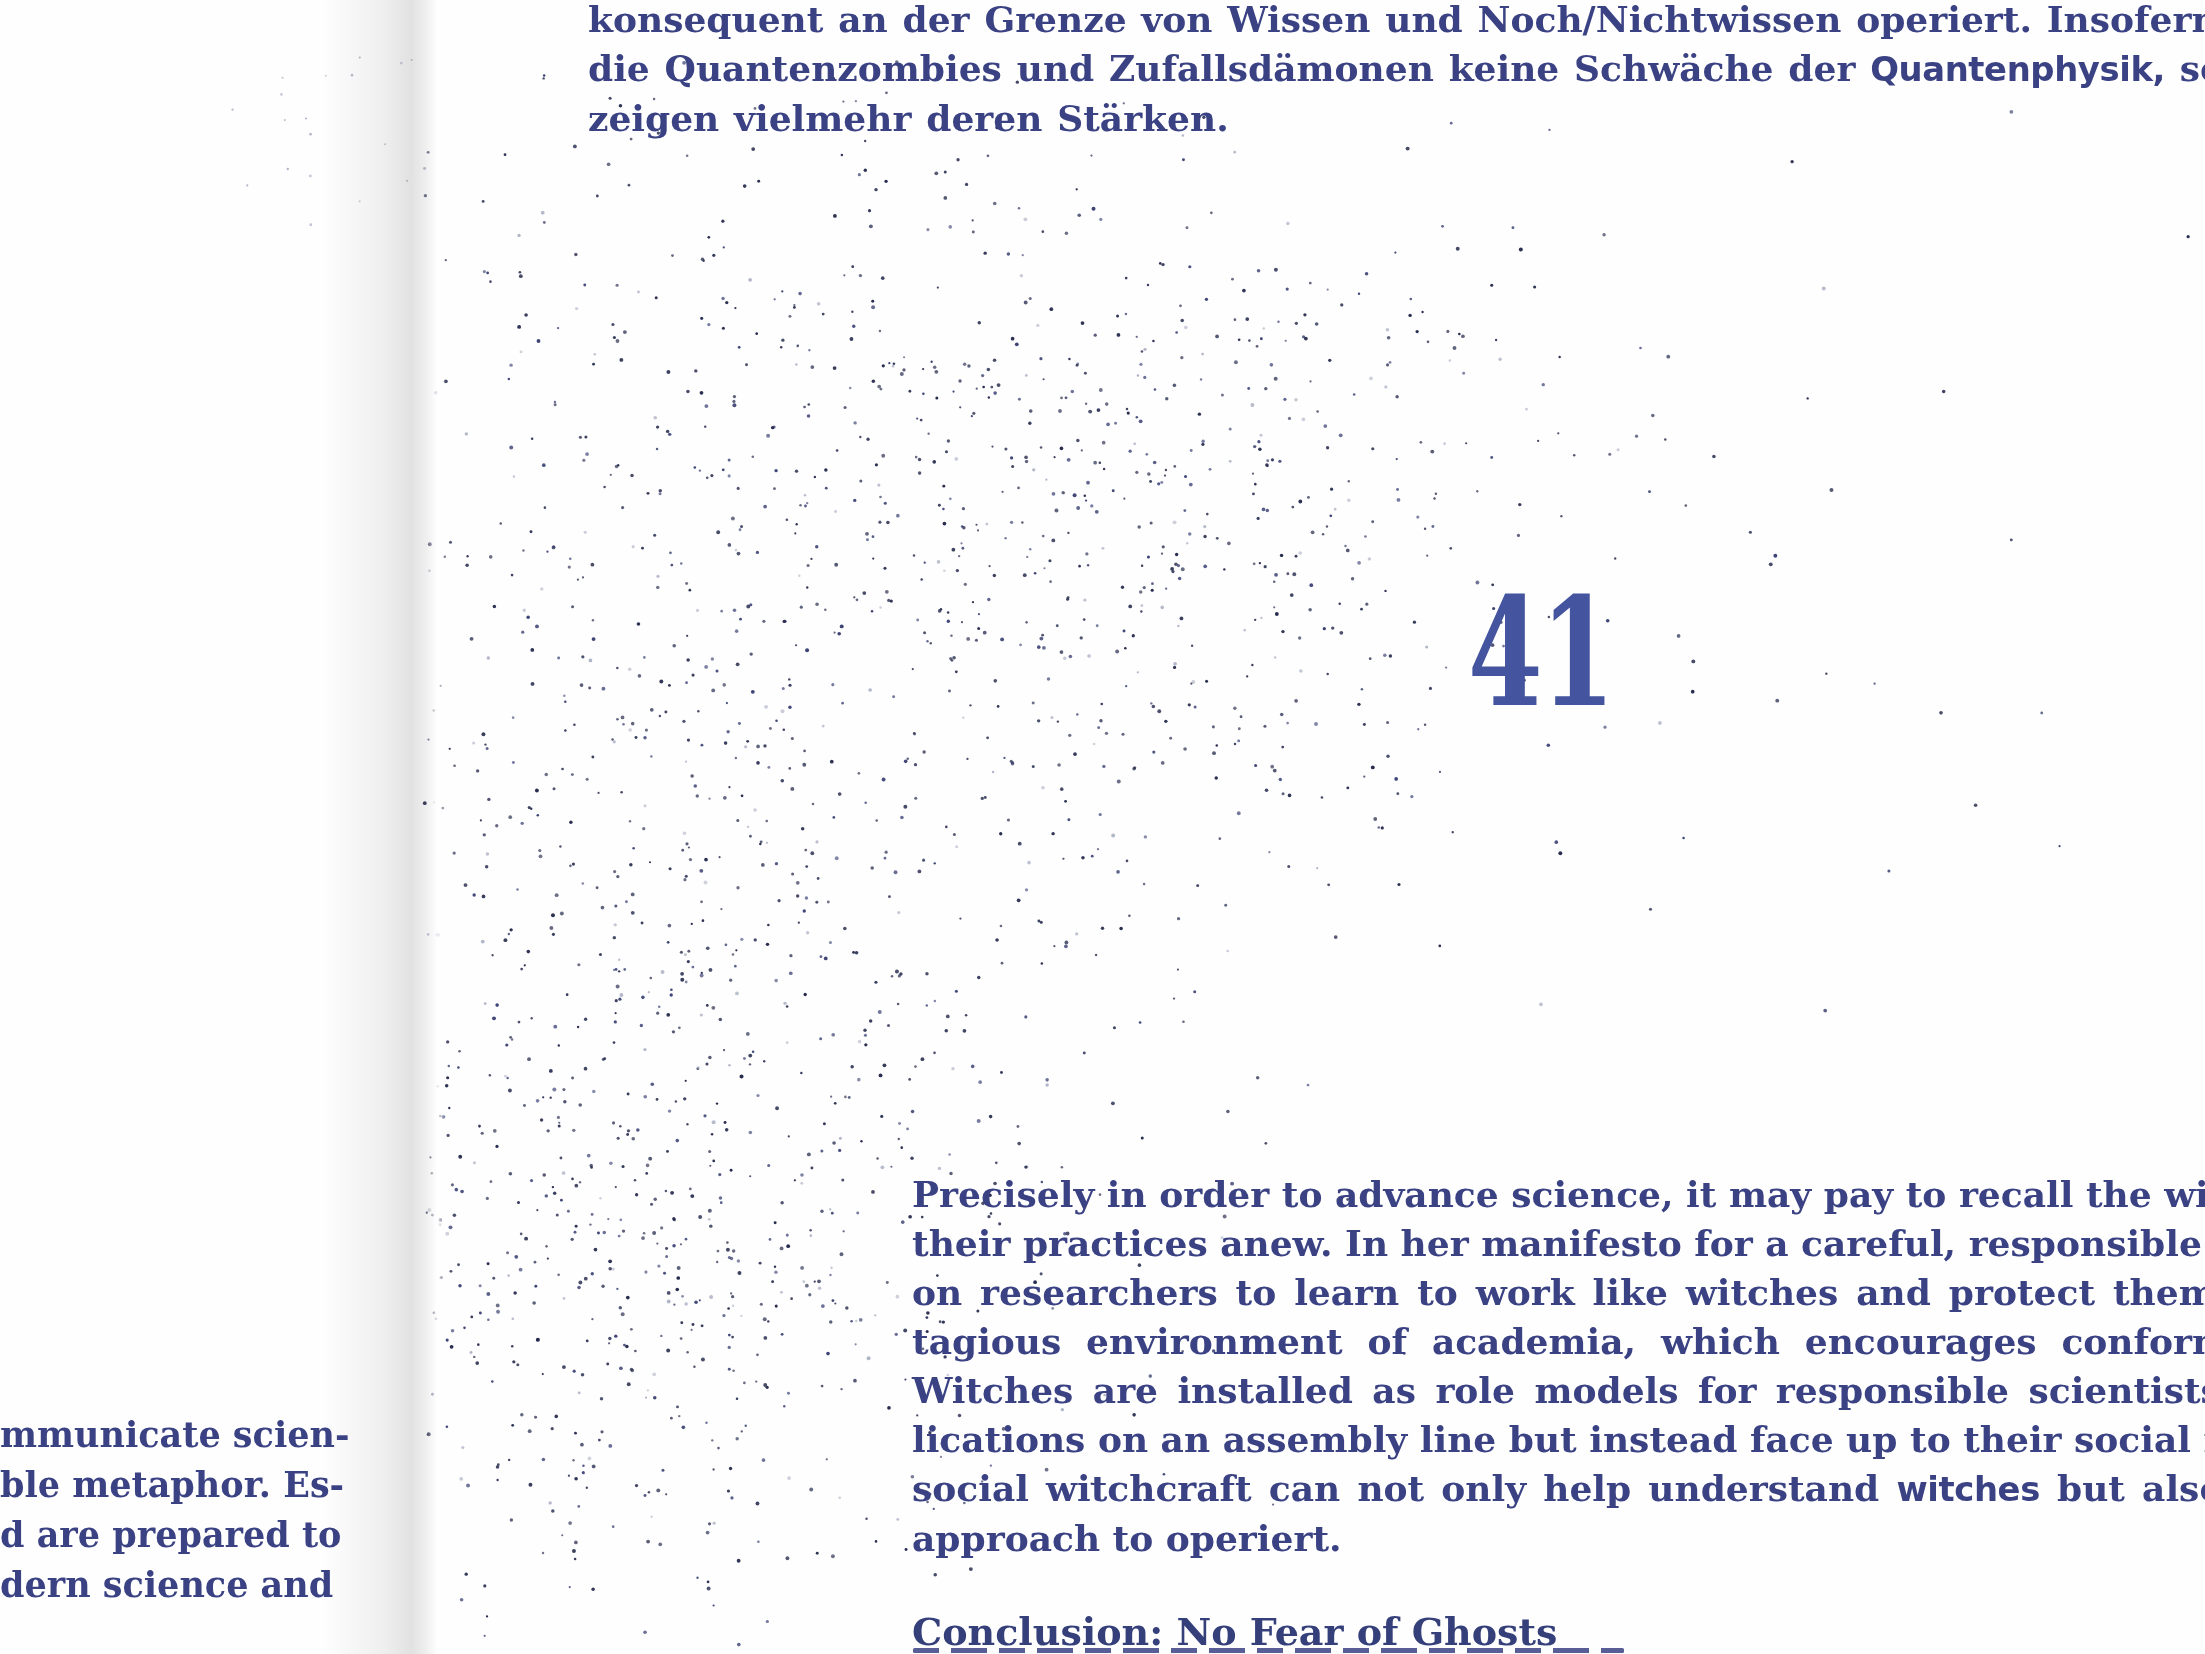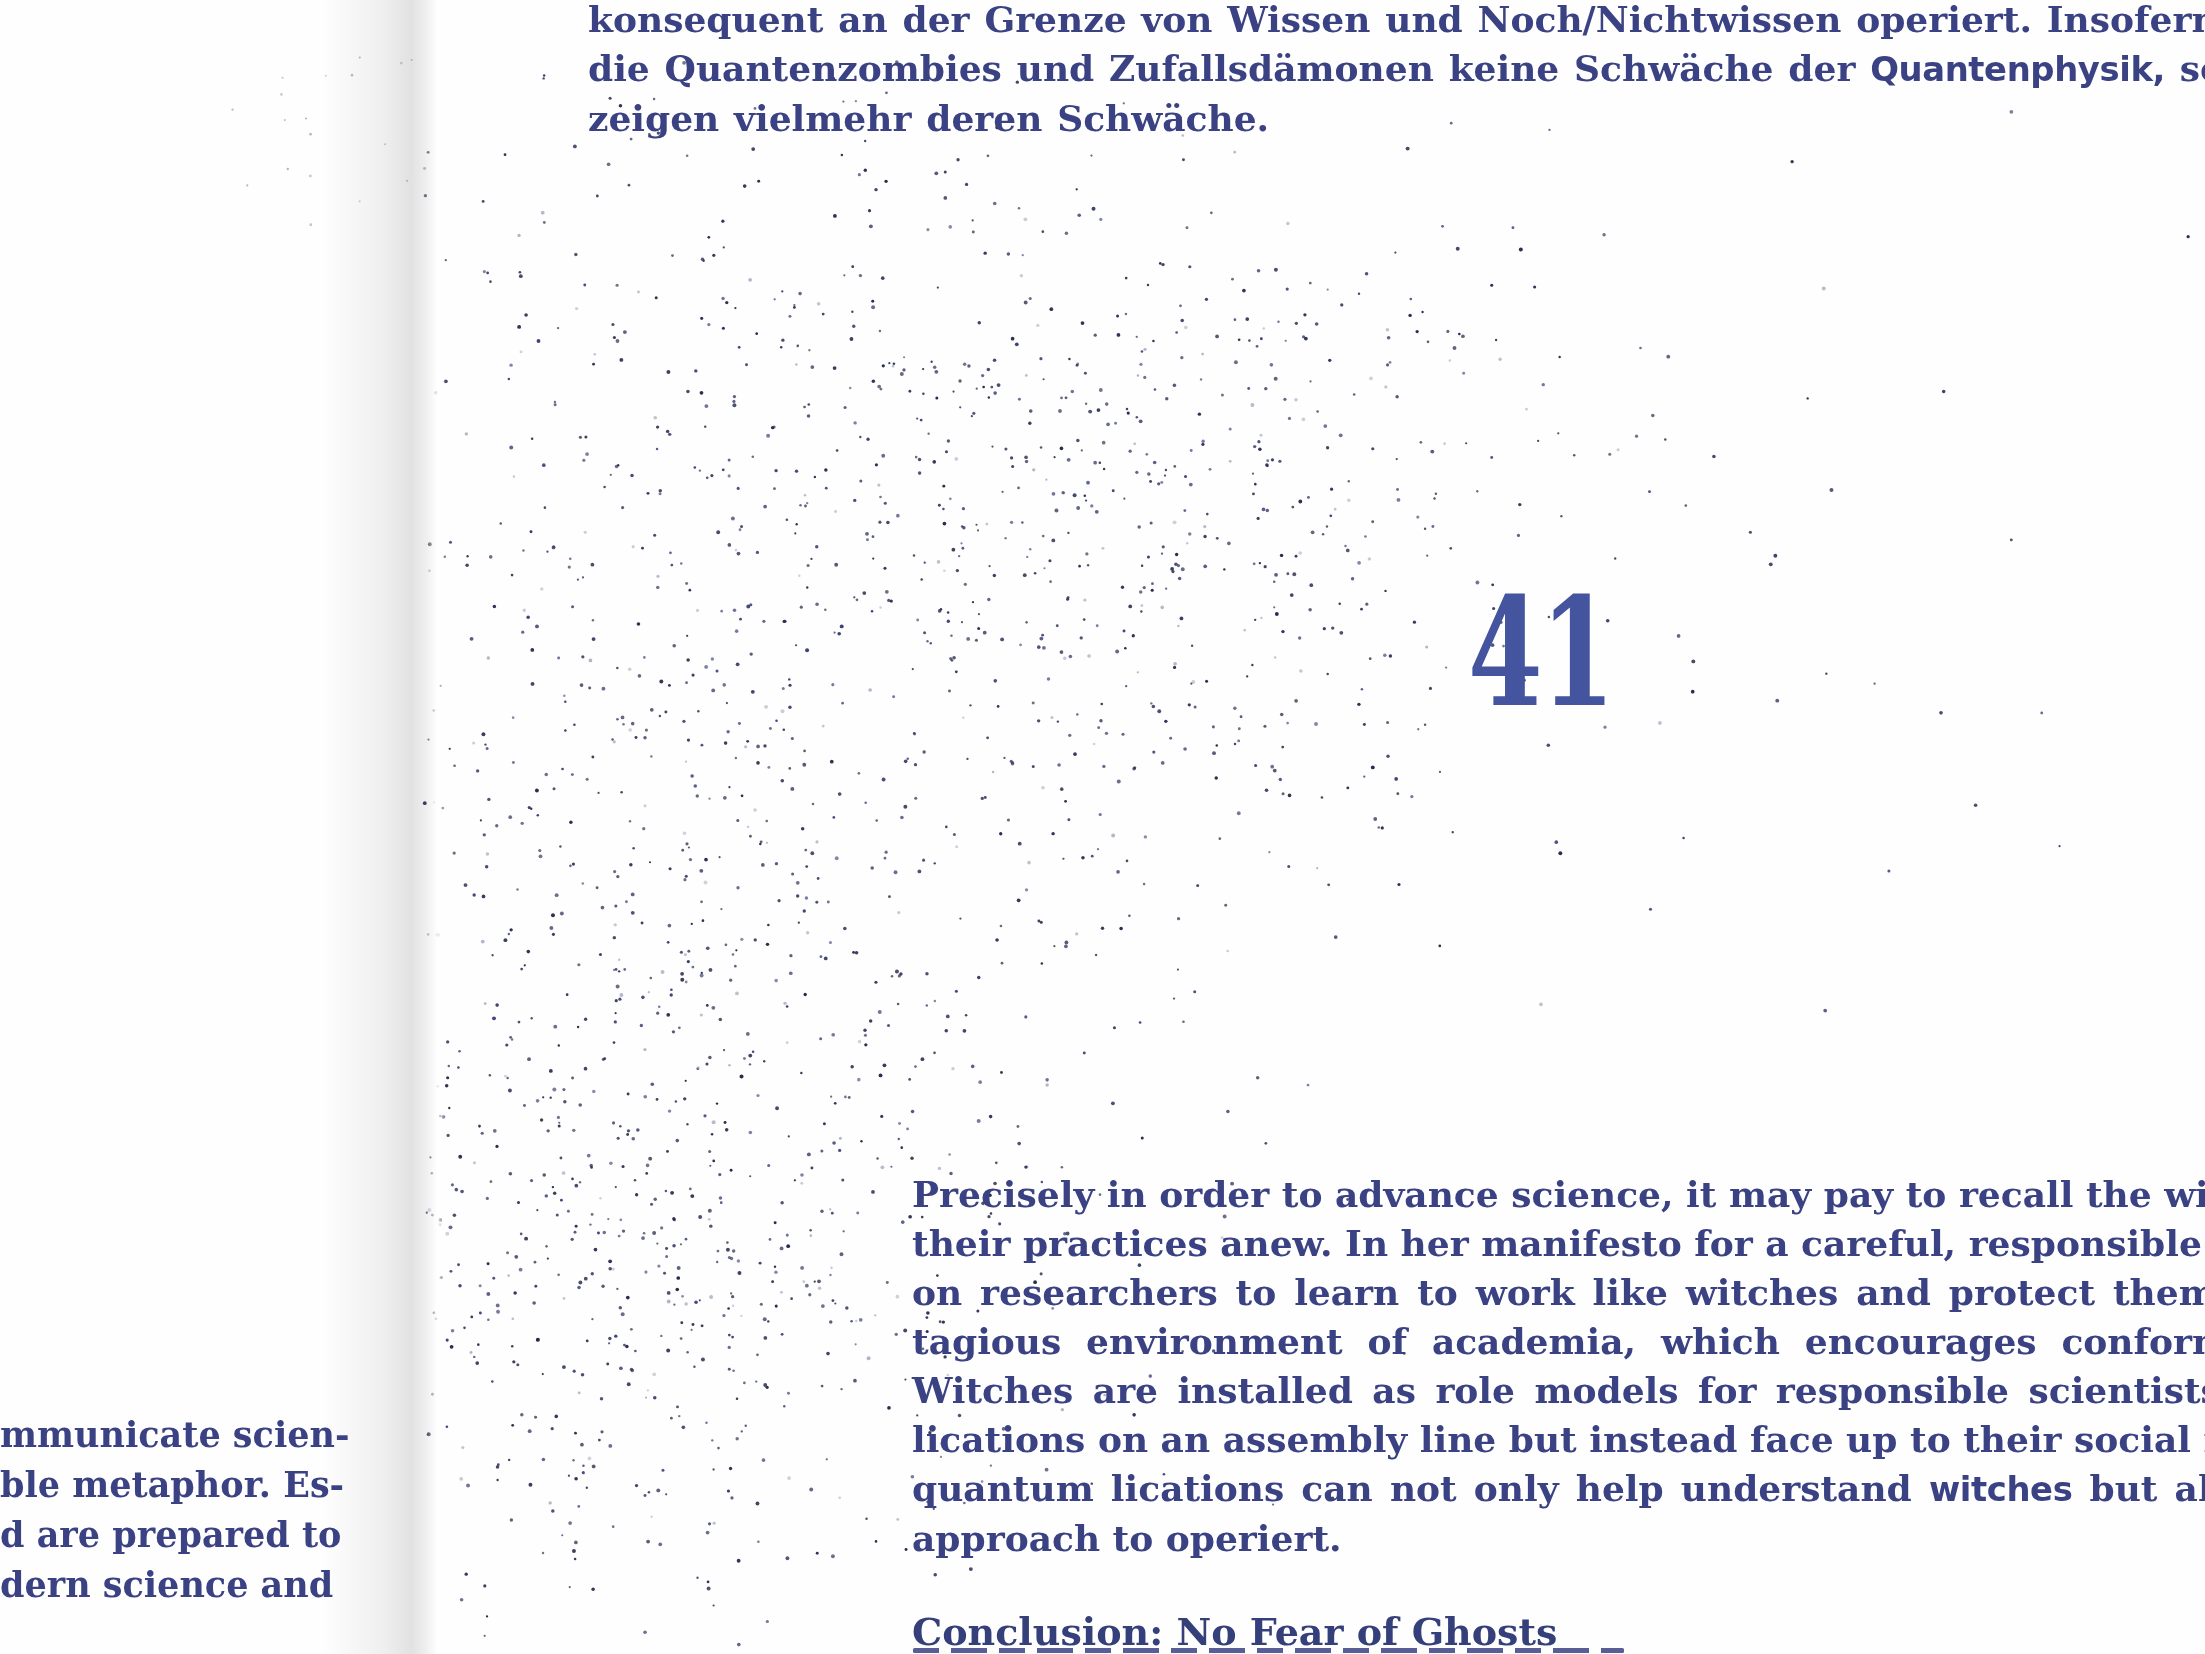--- a/index.html
+++ b/index.html
@@ -1984,33 +1984,33 @@
       <circle cx="368.9" cy="101.0" r="1.39" fill="#9ba1b8" fill-opacity="0.59"></circle>
       <circle cx="425.5" cy="98.6" r="1.29" fill="#9ba1b8" fill-opacity="0.52"></circle>
       <circle cx="405.5" cy="174.7" r="1.84" fill="#9ba1b8" fill-opacity="0.72"></circle>
     </svg>
 
   <div class="gutter"></div>
 
   <div class="textblock german">
       <div class="line"><span>konsequent an der Grenze von Wissen und Noch/Nichtwissen operiert. Insofern markieren</span></div>
       <div class="line"><span>die Quantenzombies und Zufallsdämonen keine Schwäche der </span><span class="sans-bold">Quantenphysik,</span><span> sondern</span></div>
-      <div class="line"><span>zeigen vielmehr deren Schwäche.</span></div>
+      <div class="line"><span>zeigen vielmehr deren Stärken.</span></div>
     </div>
 
   <div class="page-number">41</div>
 
   <div class="textblock english">
       <div class="line"><span>Precisely in order to advance science, it may pay to recall the wisdom of witch</span></div>
       <div class="line"><span>their practices anew. In her manifesto for a careful, responsible science, Isabe</span></div>
       <div class="line"><span>on researchers to learn to work like witches and protect themselves from the</span></div>
       <div class="line"><span>tagious environment of academia, which encourages conformity rather th</span></div>
       <div class="line"><span>Witches are installed as role models for responsible scientists who do not ju</span></div>
       <div class="line"><span>lications on an assembly line but instead face up to their social responsibility. A</span></div>
-      <div class="line"><span>quantum lications can not only help understand </span><span class="sans-bold">witches</span><span> but also help fi</span></div>
+      <div class="line"><span>social witchcraft can not only help understand </span><span class="sans-bold">witches</span><span> but also help fi</span></div>
       <div class="line"><span>approach to operiert.</span></div>
     </div>
 
   <div class="textblock left-fragment">
       <div class="line">mmunicate scien-</div>
       <div class="line">ble metaphor. Es-</div>
       <div class="line">d are prepared to</div>
       <div class="line">dern science and</div>
     </div>
 

